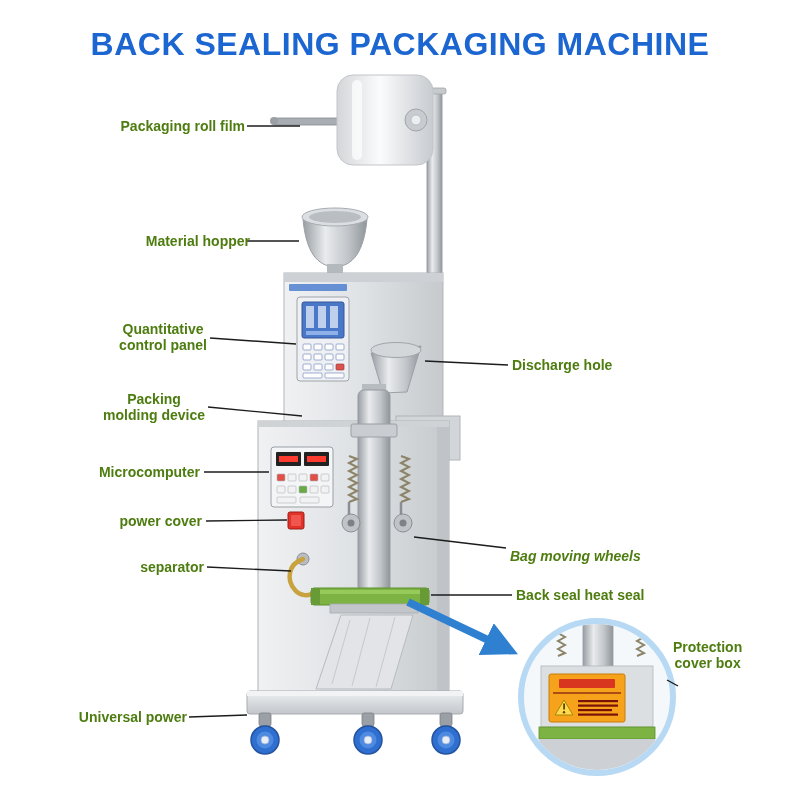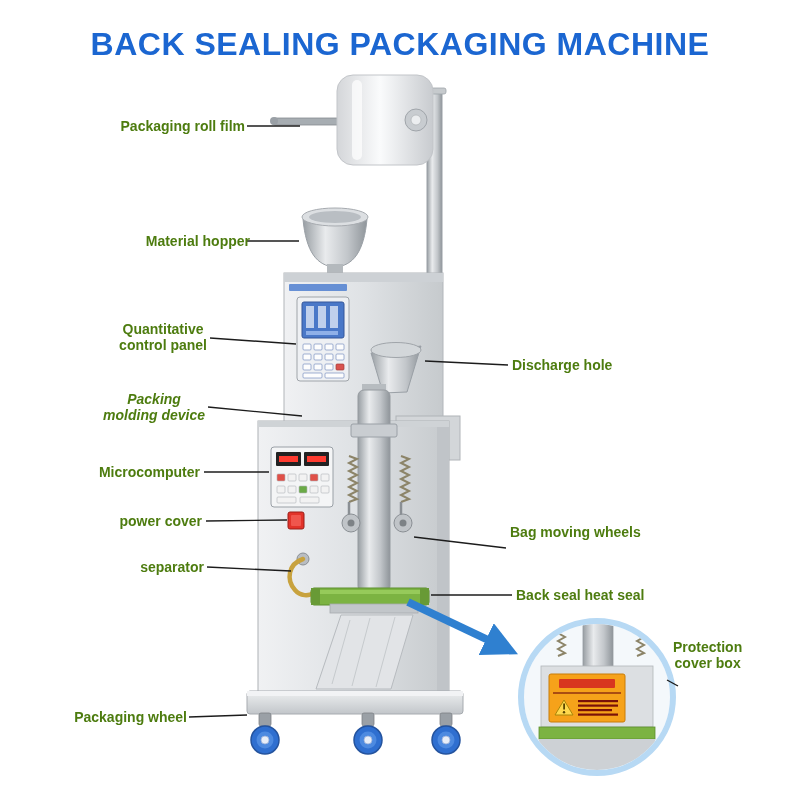--- a/index.html
+++ b/index.html
@@ -253,26 +253,26 @@
       <path d="M678,686 L667,680"></path>
     </g>
   </svg>
 
   <div class="title">BACK SEALING PACKAGING MACHINE</div>
 
   <div class="lbl" style="top:118px; right:555px;">Packaging roll film</div>
   <div class="lbl" style="top:233px; right:550px;">Material hopper</div>
   <div class="lbl multi" style="top:321px; right:593px;">Quantitative
 control panel</div>
-  <div class="lbl multi" style="top:391px; right:595px;font-style:italic;">Packing
+  <div class="lbl multi" style="top:391px; right:595px;">Packing
 molding device</div>
   <div class="lbl" style="top:464px; right:600px;">Microcomputer</div>
   <div class="lbl" style="top:513px; right:598px;">power cover</div>
   <div class="lbl" style="top:559px; right:596px;margin-left:20px;">separator</div>
-  <div class="lbl" style="top:709px; right:613px;">Packaging wheel</div>
+  <div class="lbl" style="top:709px; right:613px;">Universal power</div>
 
   <div class="lbl" style="top:357px; left:512px;">Discharge hole</div>
-  <div class="lbl" style="top:524px; left:510px;">Bag moving wheels</div>
+  <div class="lbl" style="top:548px; left:510px;font-style:italic;">Bag moving wheels</div>
   <div class="lbl" style="top:587px; left:516px;">Back seal heat seal</div>
   <div class="lbl multi" style="top:639px; left:673px;">Protection
 cover box</div>
 
 </div>
 
 </body></html>

